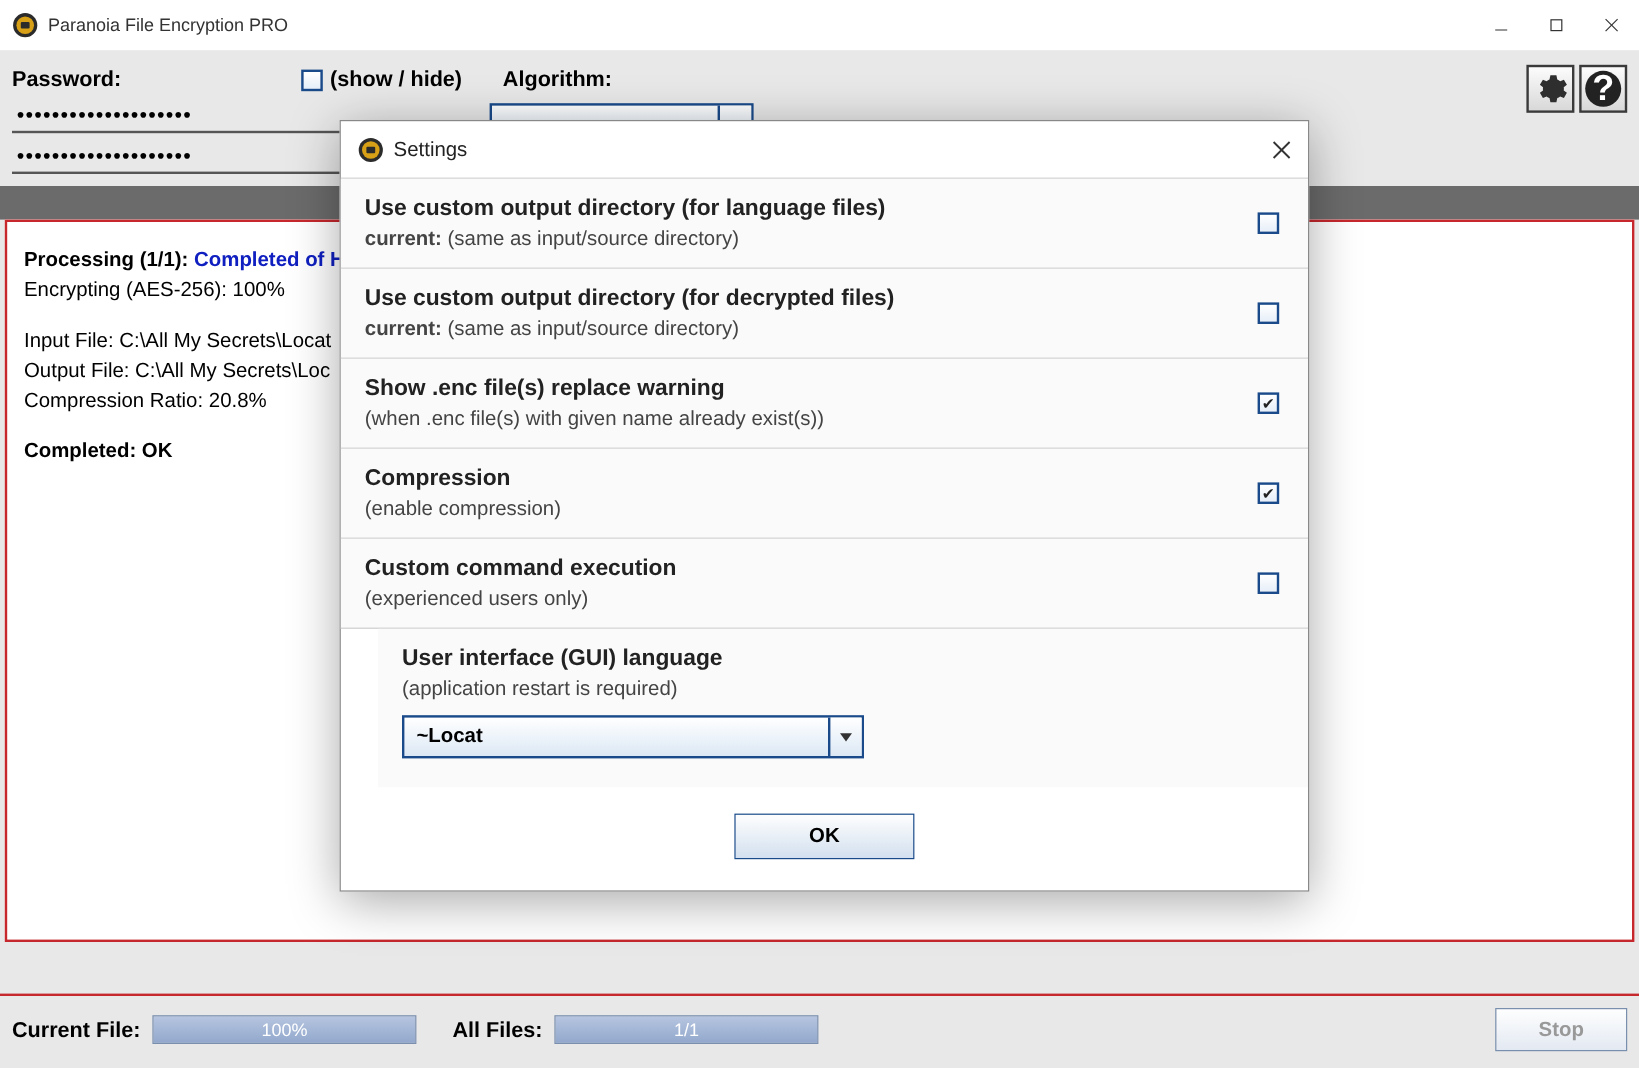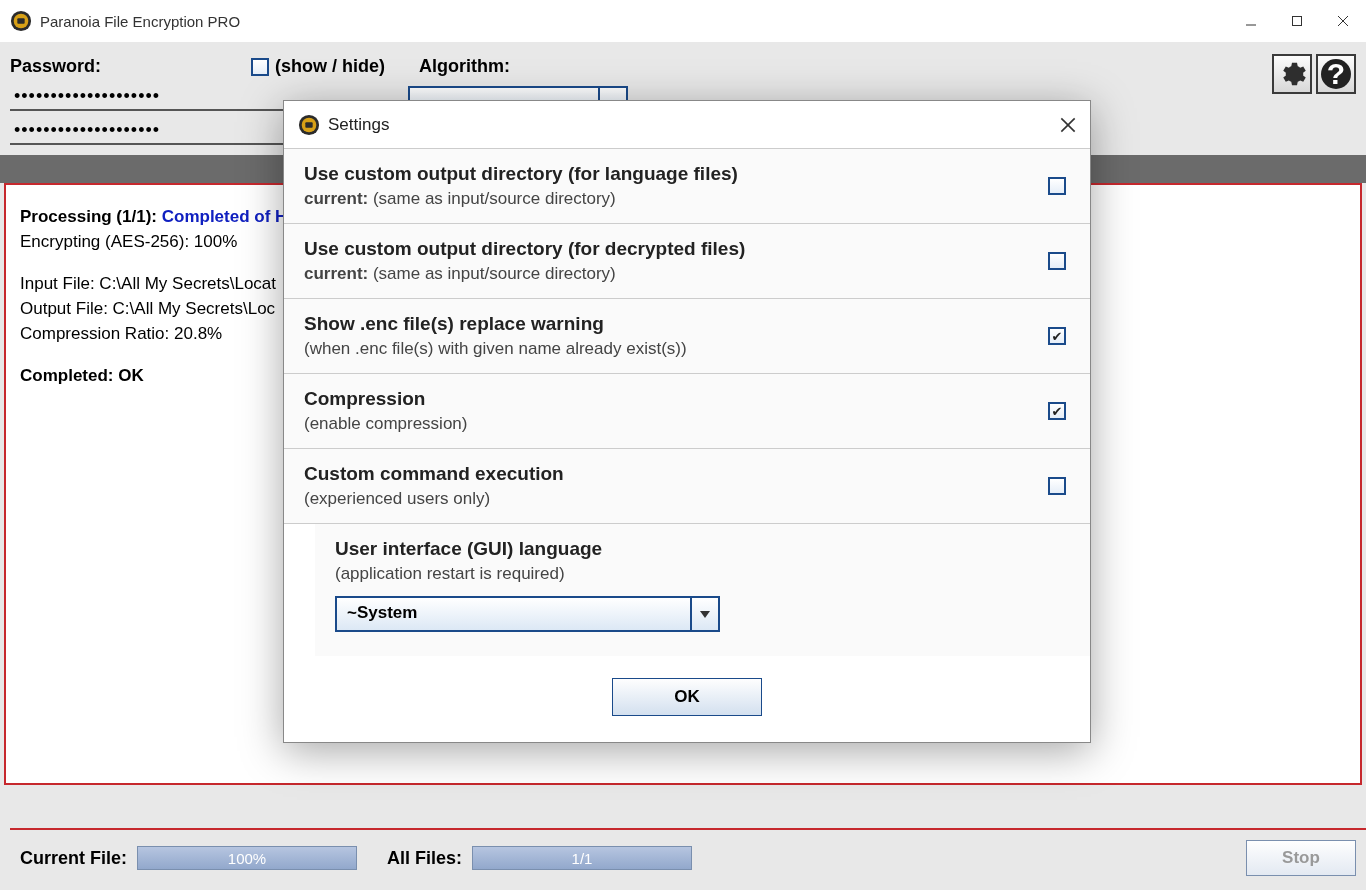--- a/index.html
+++ b/index.html
@@ -28,21 +28,21 @@
   .alg-combo { position:absolute; left:408px; top:44px; width:220px; height:32px; border:2px solid #1a4a8a; background: linear-gradient(#fff,#dce8f5); }
   .alg-combo::after { content:""; position:absolute; right:0; top:0; bottom:0; width:26px; border-left:2px solid #1a4a8a; background: linear-gradient(#fff,#dce8f5);}
   .alg-combo .tri { position:absolute; right:8px; top:11px; border-left:5px solid transparent;border-right:5px solid transparent;border-top:7px solid #333;}
 
   .dark-strip { height: 28px; background: #6b6b6b; }
 
   .log-area { background: #fff; border: 2px solid #c6282d; margin: 0 4px; padding: 20px 14px; height: 602px; font-size: 17px; line-height: 1.45; }
   .log-area .link { color: #1020c0; font-weight: bold; }
   .log-area .b { font-weight: bold; }
 
-  .footer { position:absolute; left:10px; right:0; bottom:0; border-top: 2px solid #c6282d; background:#e8e8e8; padding: 10px 10px 14px 10px; display:flex; align-items:center; }
+  .footer { position:absolute; left:0; right:0; bottom:0; border-top: 2px solid #c6282d; background:#e8e8e8; padding: 10px 10px 14px 10px; display:flex; align-items:center; }
   .foot-lbl { font-weight:bold; font-size:18px; margin-right:10px;}
   .progress { width:220px; height:24px; background: linear-gradient(#b6c5e0,#92a8cc); border:1px solid #7a8fae; color:#fff; display:flex;align-items:center;justify-content:center; font-size:15px; margin-right:30px;}
   .progress2{ width:220px; height:24px; background: linear-gradient(#b6c5e0,#92a8cc); border:1px solid #7a8fae; color:#fff; display:flex;align-items:center;justify-content:center; font-size:15px;}
   .stop-btn { margin-left:auto; width:110px; height:36px; border:1px solid #7a8fae; background:linear-gradient(#fefefe,#e3e9f2); color:#999; font-weight:bold; font-size:17px; display:flex;align-items:center;justify-content:center;}
 
   
   .dialog { position:absolute; left:283px; top:100px; width:808px; background:#fff; border:1px solid #888; box-shadow: 0 8px 40px rgba(0,0,0,0.35); }
   .dlg-title { height:48px; display:flex; align-items:center; padding:0 14px; border-bottom:1px solid #ccc;}
   .dlg-title .spacer{flex:1;}
   .dlg-title .close { width:16px;height:16px; stroke:#333; stroke-width:1.2; }
@@ -178,21 +178,21 @@
         <div class="h">Custom command execution</div>
         <div class="sub"><span class="b"></span><span>(experienced users only)</span></div>
         <div class="cb"></div>
       </div>
     </div>
 
   <div class="opt" style="border-bottom:none; padding-bottom:24px;margin-left:31px;">
     <div class="h">User interface (GUI) language</div>
     <div class="sub">(application restart is required)</div>
     <div class="lang-combo">
-      <span>~System</span>
+      <span>~Locat</span>
       <div class="btn"></div><div class="tri"></div>
     </div>
   </div>
 
   <div class="dlg-footer">
     <div class="ok-btn">OK</div>
   </div>
 </div>
 
 </body></html>

